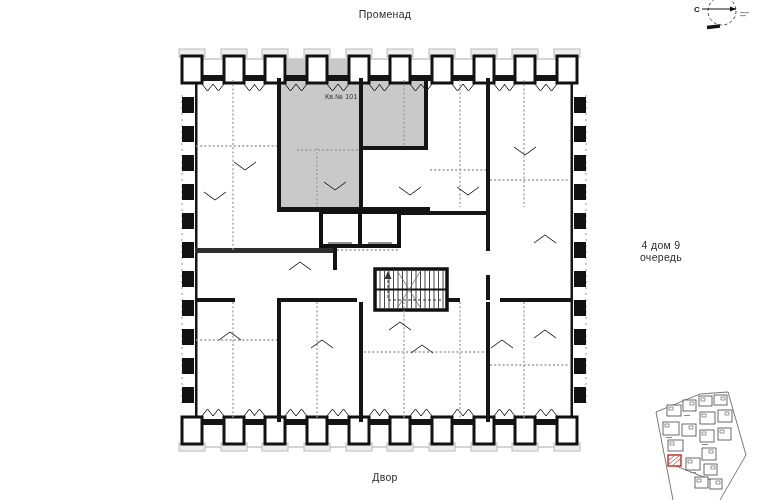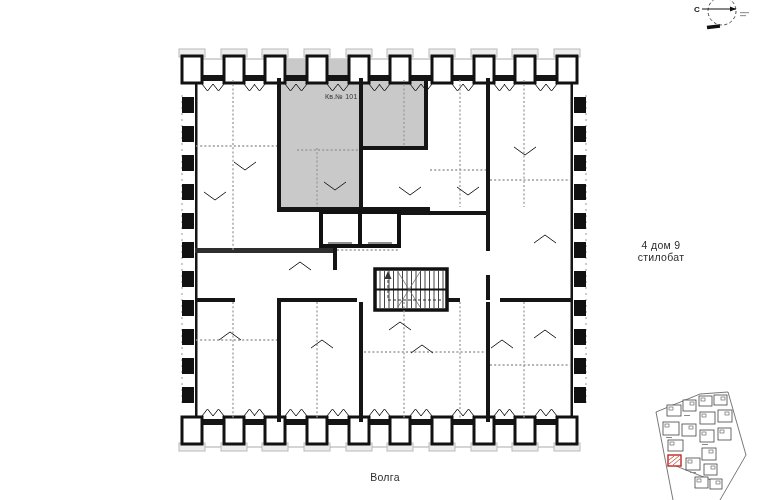--- a/index.html
+++ b/index.html
@@ -24,23 +24,24 @@
   .mini{stroke:#444;stroke-width:.8;fill:#fff;}
   .mini-in{stroke:#555;stroke-width:.6;fill:none;}
   .mini-road{stroke:#555;stroke-width:.8;fill:none;}
   .compass-txt{font-family:"Liberation Sans",sans-serif;font-size:8px;font-weight:bold;fill:#111;}
 </style>
 </head>
 <body>
 
 <div class="stage">
 
-  <div class="lbl lbl-bottom">Волга</div>
+  <div class="lbl lbl-top">Променад</div>
+  <div class="lbl lbl-bottom">Двор</div>
   <div class="lbl lbl-right"><span>4 дом 9</span>
-<span>стилобат</span></div>
+<span>очередь</span></div>
 
   <svg width="770" height="500" viewBox="0 0 770 500">
     <defs>
       <g id="colT">
         <rect class="cap" x="-13" y="-34" width="26" height="8"></rect>
         <rect class="col" x="-10" y="-27" width="20" height="27"></rect>
       </g>
       <path id="chev" d="M0 0L5.5 7L11 0" stroke="#222" stroke-width="1" fill="none"></path>
       <rect id="blk" x="-6" y="-8" width="12" height="16" fill="#111"></rect>
       <path id="door" d="M-11 -8L0 0L11 -8" stroke="#222" stroke-width="1" fill="none"></path>

